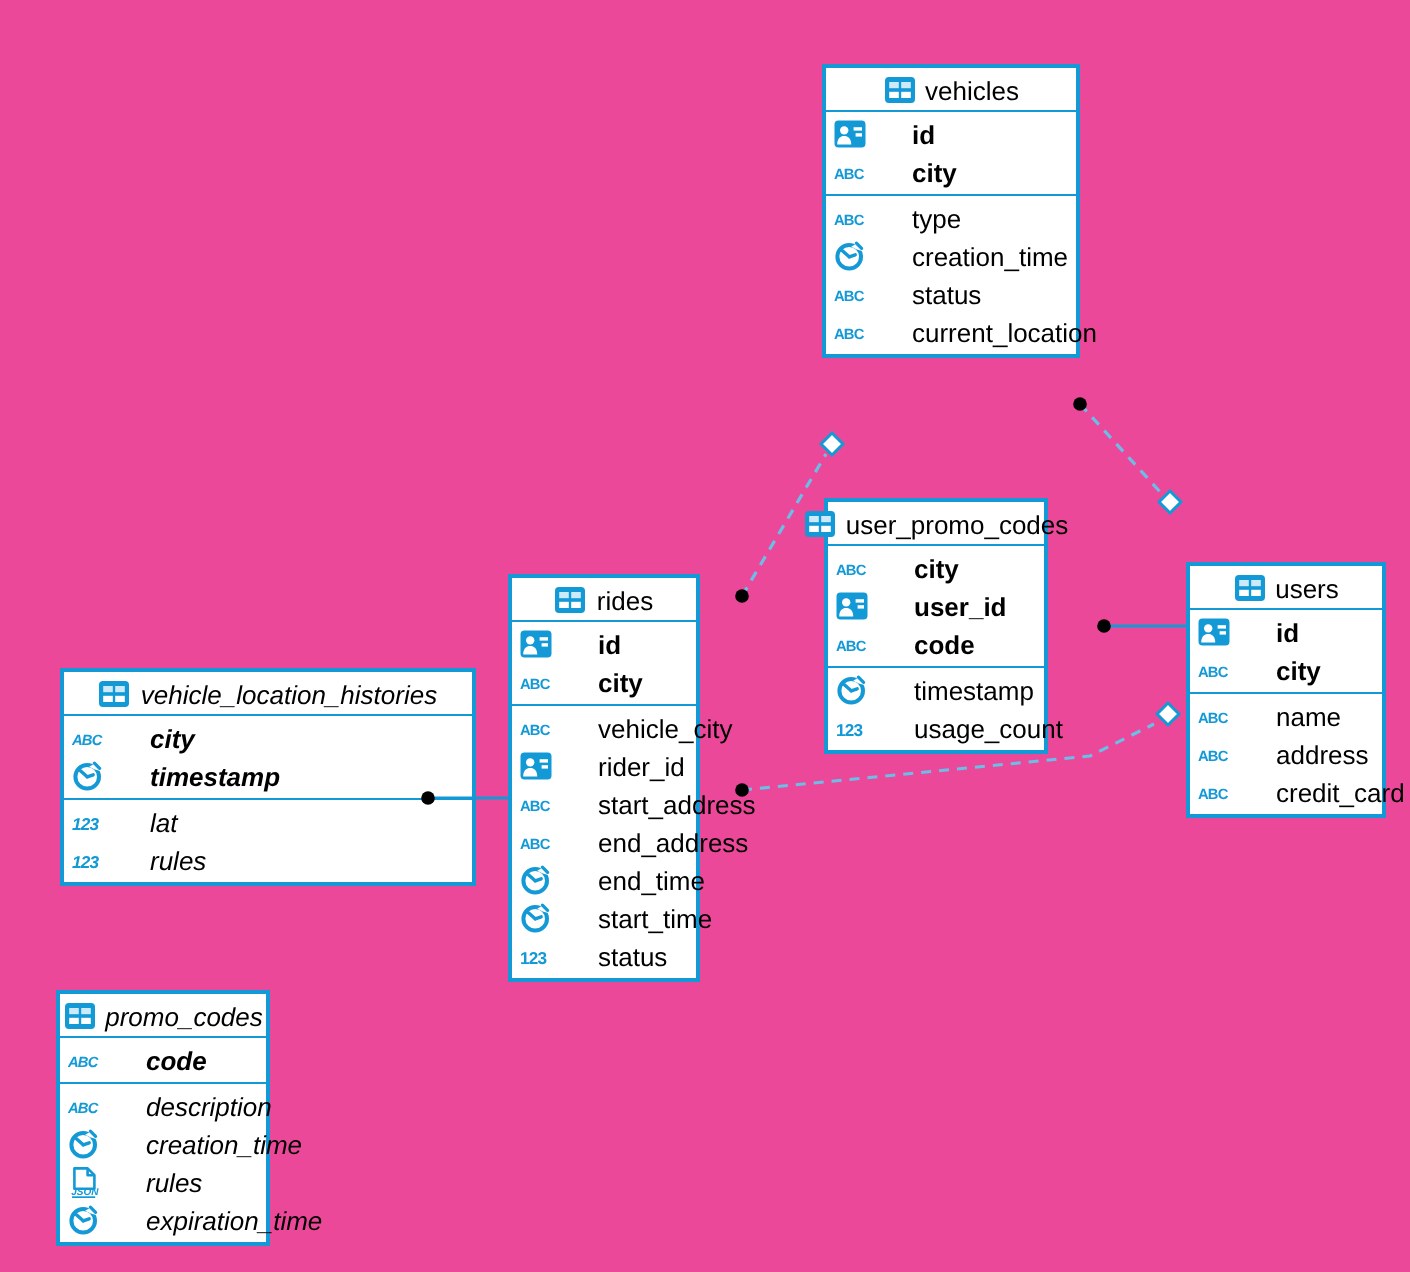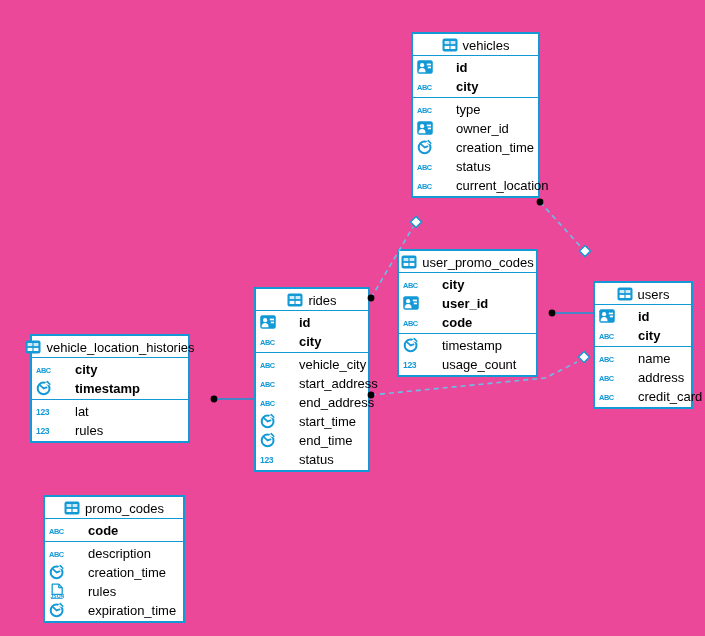--- a/index.html
+++ b/index.html
@@ -72,138 +72,188 @@
        <div class="row">
     <span class="icslot">
               <svg width="19" height="10" viewBox="0 0 19 10">
     <text x="0" y="8.5" font-family="Liberation Sans, DejaVu Sans, sans-serif" font-size="7.4" font-weight="bold" letter-spacing="-0.4" fill="#1399d6">ABC</text>
               </svg>
             </span>
     <span class="label">type</span>
   </div>
           <div class="row">
     <span class="icslot">
+              <svg width="16" height="16" viewBox="0 0 16 16">
+    <circle cx="7.6" cy="8.4" r="5.9" fill="#ffffff" stroke="#1399d6" stroke-width="2"></circle>
+    <path d="M7.6 8.4 L4.2 5.4" stroke="#1399d6" stroke-width="1.7" stroke-linecap="round"></path>
+    <path d="M7.6 8.4 L10.6 7.4" stroke="#1399d6" stroke-width="1.7" stroke-linecap="round"></path>
+    <path d="M8.6 3.4 L14.2 0 L16 6 L11.4 4.8 Z" fill="#ffffff"></path>
+    <path d="M11.2 1.6 L13.8 4.2" stroke="#1399d6" stroke-width="1.6" stroke-linecap="round"></path>
+              </svg>
+            </span>
+    <span class="label">creation_time</span>
+  </div>
+          <div class="row">
+    <span class="icslot">
+              <svg width="19" height="10" viewBox="0 0 19 10">
+    <text x="0" y="8.5" font-family="Liberation Sans, DejaVu Sans, sans-serif" font-size="7.4" font-weight="bold" letter-spacing="-0.4" fill="#1399d6">ABC</text>
+              </svg>
+            </span>
+    <span class="label">status</span>
+  </div>
+          <div class="row">
+    <span class="icslot">
+              <svg width="19" height="10" viewBox="0 0 19 10">
+    <text x="0" y="8.5" font-family="Liberation Sans, DejaVu Sans, sans-serif" font-size="7.4" font-weight="bold" letter-spacing="-0.4" fill="#1399d6">ABC</text>
+              </svg>
+            </span>
+    <span class="label">current_location</span>
+  </div>
+     </div>
+      </div>
+      <div class="table" style="left: 412px; top: 249px; width: 112px;">
+        <div class="thead">
+       <span class="icslot" style="width:16px;flex-basis:16px;">
+            <svg width="16" height="14" viewBox="0 0 16 14">
+    <rect x="0.5" y="0.5" width="15" height="13" rx="2" fill="#1399d6"></rect>
+    <rect x="2.6" y="3" width="4.8" height="3.1" fill="#cdeafa"></rect>
+    <rect x="8.6" y="3" width="4.8" height="3.1" fill="#cdeafa"></rect>
+    <rect x="2.6" y="7.9" width="4.8" height="3.1" fill="#ffffff"></rect>
+    <rect x="8.6" y="7.9" width="4.8" height="3.1" fill="#ffffff"></rect>
+            </svg>
+          </span>
+       <span class="tname">user_promo_codes</span>
+     </div>
+     <div class="section keys">
+       <div class="row key">
+    <span class="icslot">
+              <svg width="19" height="10" viewBox="0 0 19 10">
+    <text x="0" y="8.5" font-family="Liberation Sans, DejaVu Sans, sans-serif" font-size="7.4" font-weight="bold" letter-spacing="-0.4" fill="#1399d6">ABC</text>
+              </svg>
+            </span>
+    <span class="label">city</span>
+  </div>
+          <div class="row key">
+    <span class="icslot">
               <svg width="16" height="14" viewBox="0 0 16 14">
     <rect x="0.25" y="0.25" width="15.5" height="13.5" rx="2" fill="#1399d6"></rect>
     <circle cx="5.1" cy="5.2" r="2.1" fill="#ffffff"></circle>
     <path d="M1.6 12.2 C1.6 9.3 3.1 8 5.1 8 C7.1 8 8.6 9.3 8.6 12.2 Z" fill="#ffffff"></path>
     <rect x="9.8" y="3.6" width="4.2" height="1.7" fill="#ffffff"></rect>
     <rect x="10.8" y="6.6" width="3.2" height="1.7" fill="#ffffff"></rect>
               </svg>
             </span>
-    <span class="label">owner_id</span>
-  </div>
-          <div class="row">
-    <span class="icslot">
-              <svg width="16" height="16" viewBox="0 0 16 16">
-    <circle cx="7.6" cy="8.4" r="5.9" fill="#ffffff" stroke="#1399d6" stroke-width="2"></circle>
-    <path d="M7.6 8.4 L4.2 5.4" stroke="#1399d6" stroke-width="1.7" stroke-linecap="round"></path>
-    <path d="M7.6 8.4 L10.6 7.4" stroke="#1399d6" stroke-width="1.7" stroke-linecap="round"></path>
-    <path d="M8.6 3.4 L14.2 0 L16 6 L11.4 4.8 Z" fill="#ffffff"></path>
-    <path d="M11.2 1.6 L13.8 4.2" stroke="#1399d6" stroke-width="1.6" stroke-linecap="round"></path>
-              </svg>
-            </span>
-    <span class="label">creation_time</span>
-  </div>
-          <div class="row">
-    <span class="icslot">
-              <svg width="19" height="10" viewBox="0 0 19 10">
-    <text x="0" y="8.5" font-family="Liberation Sans, DejaVu Sans, sans-serif" font-size="7.4" font-weight="bold" letter-spacing="-0.4" fill="#1399d6">ABC</text>
-              </svg>
-            </span>
-    <span class="label">status</span>
-  </div>
-          <div class="row">
-    <span class="icslot">
-              <svg width="19" height="10" viewBox="0 0 19 10">
-    <text x="0" y="8.5" font-family="Liberation Sans, DejaVu Sans, sans-serif" font-size="7.4" font-weight="bold" letter-spacing="-0.4" fill="#1399d6">ABC</text>
-              </svg>
-            </span>
-    <span class="label">current_location</span>
-  </div>
-     </div>
-      </div>
-      <div class="table" style="left: 397px; top: 249px; width: 141px;">
-        <div class="thead">
-       <span class="icslot" style="width:16px;flex-basis:16px;">
-            <svg width="16" height="14" viewBox="0 0 16 14">
-    <rect x="0.5" y="0.5" width="15" height="13" rx="2" fill="#1399d6"></rect>
-    <rect x="2.6" y="3" width="4.8" height="3.1" fill="#cdeafa"></rect>
-    <rect x="8.6" y="3" width="4.8" height="3.1" fill="#cdeafa"></rect>
-    <rect x="2.6" y="7.9" width="4.8" height="3.1" fill="#ffffff"></rect>
-    <rect x="8.6" y="7.9" width="4.8" height="3.1" fill="#ffffff"></rect>
-            </svg>
-          </span>
-       <span class="tname">user_promo_codes</span>
-     </div>
-     <div class="section keys">
-       <div class="row key">
-    <span class="icslot">
-              <svg width="19" height="10" viewBox="0 0 19 10">
-    <text x="0" y="8.5" font-family="Liberation Sans, DejaVu Sans, sans-serif" font-size="7.4" font-weight="bold" letter-spacing="-0.4" fill="#1399d6">ABC</text>
-              </svg>
-            </span>
-    <span class="label">city</span>
-  </div>
-          <div class="row key">
+    <span class="label">user_id</span>
+  </div>
+          <div class="row key">
+    <span class="icslot">
+              <svg width="19" height="10" viewBox="0 0 19 10">
+    <text x="0" y="8.5" font-family="Liberation Sans, DejaVu Sans, sans-serif" font-size="7.4" font-weight="bold" letter-spacing="-0.4" fill="#1399d6">ABC</text>
+              </svg>
+            </span>
+    <span class="label">code</span>
+  </div>
+     </div>
+     <div class="section cols">
+       <div class="row">
+    <span class="icslot">
+              <svg width="16" height="16" viewBox="0 0 16 16">
+    <circle cx="7.6" cy="8.4" r="5.9" fill="#ffffff" stroke="#1399d6" stroke-width="2"></circle>
+    <path d="M7.6 8.4 L4.2 5.4" stroke="#1399d6" stroke-width="1.7" stroke-linecap="round"></path>
+    <path d="M7.6 8.4 L10.6 7.4" stroke="#1399d6" stroke-width="1.7" stroke-linecap="round"></path>
+    <path d="M8.6 3.4 L14.2 0 L16 6 L11.4 4.8 Z" fill="#ffffff"></path>
+    <path d="M11.2 1.6 L13.8 4.2" stroke="#1399d6" stroke-width="1.6" stroke-linecap="round"></path>
+              </svg>
+            </span>
+    <span class="label">timestamp</span>
+  </div>
+          <div class="row">
+    <span class="icslot">
+              <svg width="19" height="11" viewBox="0 0 19 11">
+    <text x="0" y="9" font-family="Liberation Sans, DejaVu Sans, sans-serif" font-size="8.6" font-weight="bold" letter-spacing="-0.4" fill="#1399d6">123</text>
+              </svg>
+            </span>
+    <span class="label">usage_count</span>
+  </div>
+     </div>
+      </div>
+      <div class="table" style="left: 593px; top: 249px; width: 100px; margin-top: 32px;">
+        <div class="thead">
+       <span class="icslot" style="width:16px;flex-basis:16px;">
+            <svg width="16" height="14" viewBox="0 0 16 14">
+    <rect x="0.5" y="0.5" width="15" height="13" rx="2" fill="#1399d6"></rect>
+    <rect x="2.6" y="3" width="4.8" height="3.1" fill="#cdeafa"></rect>
+    <rect x="8.6" y="3" width="4.8" height="3.1" fill="#cdeafa"></rect>
+    <rect x="2.6" y="7.9" width="4.8" height="3.1" fill="#ffffff"></rect>
+    <rect x="8.6" y="7.9" width="4.8" height="3.1" fill="#ffffff"></rect>
+            </svg>
+          </span>
+       <span class="tname">users</span>
+     </div>
+     <div class="section keys">
+       <div class="row key">
     <span class="icslot">
               <svg width="16" height="14" viewBox="0 0 16 14">
     <rect x="0.25" y="0.25" width="15.5" height="13.5" rx="2" fill="#1399d6"></rect>
     <circle cx="5.1" cy="5.2" r="2.1" fill="#ffffff"></circle>
     <path d="M1.6 12.2 C1.6 9.3 3.1 8 5.1 8 C7.1 8 8.6 9.3 8.6 12.2 Z" fill="#ffffff"></path>
     <rect x="9.8" y="3.6" width="4.2" height="1.7" fill="#ffffff"></rect>
     <rect x="10.8" y="6.6" width="3.2" height="1.7" fill="#ffffff"></rect>
               </svg>
             </span>
-    <span class="label">user_id</span>
-  </div>
-          <div class="row key">
-    <span class="icslot">
-              <svg width="19" height="10" viewBox="0 0 19 10">
-    <text x="0" y="8.5" font-family="Liberation Sans, DejaVu Sans, sans-serif" font-size="7.4" font-weight="bold" letter-spacing="-0.4" fill="#1399d6">ABC</text>
-              </svg>
-            </span>
-    <span class="label">code</span>
-  </div>
-     </div>
-     <div class="section cols">
-       <div class="row">
-    <span class="icslot">
-              <svg width="16" height="16" viewBox="0 0 16 16">
-    <circle cx="7.6" cy="8.4" r="5.9" fill="#ffffff" stroke="#1399d6" stroke-width="2"></circle>
-    <path d="M7.6 8.4 L4.2 5.4" stroke="#1399d6" stroke-width="1.7" stroke-linecap="round"></path>
-    <path d="M7.6 8.4 L10.6 7.4" stroke="#1399d6" stroke-width="1.7" stroke-linecap="round"></path>
-    <path d="M8.6 3.4 L14.2 0 L16 6 L11.4 4.8 Z" fill="#ffffff"></path>
-    <path d="M11.2 1.6 L13.8 4.2" stroke="#1399d6" stroke-width="1.6" stroke-linecap="round"></path>
-              </svg>
-            </span>
-    <span class="label">timestamp</span>
-  </div>
-          <div class="row">
-    <span class="icslot">
-              <svg width="19" height="11" viewBox="0 0 19 11">
-    <text x="0" y="9" font-family="Liberation Sans, DejaVu Sans, sans-serif" font-size="8.6" font-weight="bold" letter-spacing="-0.4" fill="#1399d6">123</text>
-              </svg>
-            </span>
-    <span class="label">usage_count</span>
-  </div>
-     </div>
-      </div>
-      <div class="table" style="left: 593px; top: 249px; width: 100px; margin-top: 32px;">
-        <div class="thead">
-       <span class="icslot" style="width:16px;flex-basis:16px;">
-            <svg width="16" height="14" viewBox="0 0 16 14">
-    <rect x="0.5" y="0.5" width="15" height="13" rx="2" fill="#1399d6"></rect>
-    <rect x="2.6" y="3" width="4.8" height="3.1" fill="#cdeafa"></rect>
-    <rect x="8.6" y="3" width="4.8" height="3.1" fill="#cdeafa"></rect>
-    <rect x="2.6" y="7.9" width="4.8" height="3.1" fill="#ffffff"></rect>
-    <rect x="8.6" y="7.9" width="4.8" height="3.1" fill="#ffffff"></rect>
-            </svg>
-          </span>
-       <span class="tname">users</span>
+    <span class="label">id</span>
+  </div>
+          <div class="row key">
+    <span class="icslot">
+              <svg width="19" height="10" viewBox="0 0 19 10">
+    <text x="0" y="8.5" font-family="Liberation Sans, DejaVu Sans, sans-serif" font-size="7.4" font-weight="bold" letter-spacing="-0.4" fill="#1399d6">ABC</text>
+              </svg>
+            </span>
+    <span class="label">city</span>
+  </div>
+     </div>
+     <div class="section cols">
+       <div class="row">
+    <span class="icslot">
+              <svg width="19" height="10" viewBox="0 0 19 10">
+    <text x="0" y="8.5" font-family="Liberation Sans, DejaVu Sans, sans-serif" font-size="7.4" font-weight="bold" letter-spacing="-0.4" fill="#1399d6">ABC</text>
+              </svg>
+            </span>
+    <span class="label">name</span>
+  </div>
+          <div class="row">
+    <span class="icslot">
+              <svg width="19" height="10" viewBox="0 0 19 10">
+    <text x="0" y="8.5" font-family="Liberation Sans, DejaVu Sans, sans-serif" font-size="7.4" font-weight="bold" letter-spacing="-0.4" fill="#1399d6">ABC</text>
+              </svg>
+            </span>
+    <span class="label">address</span>
+  </div>
+          <div class="row">
+    <span class="icslot">
+              <svg width="19" height="10" viewBox="0 0 19 10">
+    <text x="0" y="8.5" font-family="Liberation Sans, DejaVu Sans, sans-serif" font-size="7.4" font-weight="bold" letter-spacing="-0.4" fill="#1399d6">ABC</text>
+              </svg>
+            </span>
+    <span class="label">credit_card</span>
+  </div>
+     </div>
+      </div>
+      <div class="table" style="left: 254px; top: 287px; width: 96px;">
+        <div class="thead">
+       <span class="icslot" style="width:16px;flex-basis:16px;">
+            <svg width="16" height="14" viewBox="0 0 16 14">
+    <rect x="0.5" y="0.5" width="15" height="13" rx="2" fill="#1399d6"></rect>
+    <rect x="2.6" y="3" width="4.8" height="3.1" fill="#cdeafa"></rect>
+    <rect x="8.6" y="3" width="4.8" height="3.1" fill="#cdeafa"></rect>
+    <rect x="2.6" y="7.9" width="4.8" height="3.1" fill="#ffffff"></rect>
+    <rect x="8.6" y="7.9" width="4.8" height="3.1" fill="#ffffff"></rect>
+            </svg>
+          </span>
+       <span class="tname">rides</span>
      </div>
      <div class="section keys">
        <div class="row key">
     <span class="icslot">
               <svg width="16" height="14" viewBox="0 0 16 14">
     <rect x="0.25" y="0.25" width="15.5" height="13.5" rx="2" fill="#1399d6"></rect>
     <circle cx="5.1" cy="5.2" r="2.1" fill="#ffffff"></circle>
     <path d="M1.6 12.2 C1.6 9.3 3.1 8 5.1 8 C7.1 8 8.6 9.3 8.6 12.2 Z" fill="#ffffff"></path>
     <rect x="9.8" y="3.6" width="4.2" height="1.7" fill="#ffffff"></rect>
     <rect x="10.8" y="6.6" width="3.2" height="1.7" fill="#ffffff"></rect>
@@ -220,83 +270,33 @@
     <span class="label">city</span>
   </div>
      </div>
      <div class="section cols">
        <div class="row">
     <span class="icslot">
               <svg width="19" height="10" viewBox="0 0 19 10">
     <text x="0" y="8.5" font-family="Liberation Sans, DejaVu Sans, sans-serif" font-size="7.4" font-weight="bold" letter-spacing="-0.4" fill="#1399d6">ABC</text>
               </svg>
             </span>
-    <span class="label">name</span>
-  </div>
-          <div class="row">
-    <span class="icslot">
-              <svg width="19" height="10" viewBox="0 0 19 10">
-    <text x="0" y="8.5" font-family="Liberation Sans, DejaVu Sans, sans-serif" font-size="7.4" font-weight="bold" letter-spacing="-0.4" fill="#1399d6">ABC</text>
-              </svg>
-            </span>
-    <span class="label">address</span>
-  </div>
-          <div class="row">
-    <span class="icslot">
-              <svg width="19" height="10" viewBox="0 0 19 10">
-    <text x="0" y="8.5" font-family="Liberation Sans, DejaVu Sans, sans-serif" font-size="7.4" font-weight="bold" letter-spacing="-0.4" fill="#1399d6">ABC</text>
-              </svg>
-            </span>
-    <span class="label">credit_card</span>
-  </div>
-     </div>
-      </div>
-      <div class="table" style="left: 254px; top: 287px; width: 116px;">
-        <div class="thead">
-       <span class="icslot" style="width:16px;flex-basis:16px;">
-            <svg width="16" height="14" viewBox="0 0 16 14">
-    <rect x="0.5" y="0.5" width="15" height="13" rx="2" fill="#1399d6"></rect>
-    <rect x="2.6" y="3" width="4.8" height="3.1" fill="#cdeafa"></rect>
-    <rect x="8.6" y="3" width="4.8" height="3.1" fill="#cdeafa"></rect>
-    <rect x="2.6" y="7.9" width="4.8" height="3.1" fill="#ffffff"></rect>
-    <rect x="8.6" y="7.9" width="4.8" height="3.1" fill="#ffffff"></rect>
-            </svg>
-          </span>
-       <span class="tname">rides</span>
-     </div>
-     <div class="section keys">
-       <div class="row key">
+    <span class="label">vehicle_city</span>
+  </div>
+          <div class="row">
     <span class="icslot">
               <svg width="16" height="14" viewBox="0 0 16 14">
     <rect x="0.25" y="0.25" width="15.5" height="13.5" rx="2" fill="#1399d6"></rect>
     <circle cx="5.1" cy="5.2" r="2.1" fill="#ffffff"></circle>
     <path d="M1.6 12.2 C1.6 9.3 3.1 8 5.1 8 C7.1 8 8.6 9.3 8.6 12.2 Z" fill="#ffffff"></path>
     <rect x="9.8" y="3.6" width="4.2" height="1.7" fill="#ffffff"></rect>
     <rect x="10.8" y="6.6" width="3.2" height="1.7" fill="#ffffff"></rect>
               </svg>
             </span>
-    <span class="label">id</span>
-  </div>
-          <div class="row key">
-    <span class="icslot">
-              <svg width="19" height="10" viewBox="0 0 19 10">
-    <text x="0" y="8.5" font-family="Liberation Sans, DejaVu Sans, sans-serif" font-size="7.4" font-weight="bold" letter-spacing="-0.4" fill="#1399d6">ABC</text>
-              </svg>
-            </span>
-    <span class="label">city</span>
-  </div>
-     </div>
-     <div class="section cols">
-       <div class="row">
-    <span class="icslot">
-              <svg width="19" height="10" viewBox="0 0 19 10">
-    <text x="0" y="8.5" font-family="Liberation Sans, DejaVu Sans, sans-serif" font-size="7.4" font-weight="bold" letter-spacing="-0.4" fill="#1399d6">ABC</text>
-              </svg>
-            </span>
-    <span class="label">vehicle_city</span>
+    <span class="label">rider_id</span>
   </div>
           <div class="row">
     <span class="icslot">
               <svg width="19" height="10" viewBox="0 0 19 10">
     <text x="0" y="8.5" font-family="Liberation Sans, DejaVu Sans, sans-serif" font-size="7.4" font-weight="bold" letter-spacing="-0.4" fill="#1399d6">ABC</text>
               </svg>
             </span>
     <span class="label">start_address</span>
   </div>
           <div class="row">
@@ -310,45 +310,45 @@
           <div class="row">
     <span class="icslot">
               <svg width="16" height="16" viewBox="0 0 16 16">
     <circle cx="7.6" cy="8.4" r="5.9" fill="#ffffff" stroke="#1399d6" stroke-width="2"></circle>
     <path d="M7.6 8.4 L4.2 5.4" stroke="#1399d6" stroke-width="1.7" stroke-linecap="round"></path>
     <path d="M7.6 8.4 L10.6 7.4" stroke="#1399d6" stroke-width="1.7" stroke-linecap="round"></path>
     <path d="M8.6 3.4 L14.2 0 L16 6 L11.4 4.8 Z" fill="#ffffff"></path>
     <path d="M11.2 1.6 L13.8 4.2" stroke="#1399d6" stroke-width="1.6" stroke-linecap="round"></path>
               </svg>
             </span>
+    <span class="label">end_time</span>
+  </div>
+          <div class="row">
+    <span class="icslot">
+              <svg width="16" height="16" viewBox="0 0 16 16">
+    <circle cx="7.6" cy="8.4" r="5.9" fill="#ffffff" stroke="#1399d6" stroke-width="2"></circle>
+    <path d="M7.6 8.4 L4.2 5.4" stroke="#1399d6" stroke-width="1.7" stroke-linecap="round"></path>
+    <path d="M7.6 8.4 L10.6 7.4" stroke="#1399d6" stroke-width="1.7" stroke-linecap="round"></path>
+    <path d="M8.6 3.4 L14.2 0 L16 6 L11.4 4.8 Z" fill="#ffffff"></path>
+    <path d="M11.2 1.6 L13.8 4.2" stroke="#1399d6" stroke-width="1.6" stroke-linecap="round"></path>
+              </svg>
+            </span>
     <span class="label">start_time</span>
-  </div>
-          <div class="row">
-    <span class="icslot">
-              <svg width="16" height="16" viewBox="0 0 16 16">
-    <circle cx="7.6" cy="8.4" r="5.9" fill="#ffffff" stroke="#1399d6" stroke-width="2"></circle>
-    <path d="M7.6 8.4 L4.2 5.4" stroke="#1399d6" stroke-width="1.7" stroke-linecap="round"></path>
-    <path d="M7.6 8.4 L10.6 7.4" stroke="#1399d6" stroke-width="1.7" stroke-linecap="round"></path>
-    <path d="M8.6 3.4 L14.2 0 L16 6 L11.4 4.8 Z" fill="#ffffff"></path>
-    <path d="M11.2 1.6 L13.8 4.2" stroke="#1399d6" stroke-width="1.6" stroke-linecap="round"></path>
-              </svg>
-            </span>
-    <span class="label">end_time</span>
   </div>
           <div class="row">
     <span class="icslot">
               <svg width="19" height="11" viewBox="0 0 19 11">
     <text x="0" y="9" font-family="Liberation Sans, DejaVu Sans, sans-serif" font-size="8.6" font-weight="bold" letter-spacing="-0.4" fill="#1399d6">123</text>
               </svg>
             </span>
     <span class="label">status</span>
   </div>
      </div>
       </div>
-      <div class="table" style="left: 30px; top: 334px; width: 160px;">
+      <div class="table" style="left: 30px; top: 334px; width: 208px; font-style: italic;">
         <div class="thead">
        <span class="icslot" style="width:16px;flex-basis:16px;">
             <svg width="16" height="14" viewBox="0 0 16 14">
     <rect x="0.5" y="0.5" width="15" height="13" rx="2" fill="#1399d6"></rect>
     <rect x="2.6" y="3" width="4.8" height="3.1" fill="#cdeafa"></rect>
     <rect x="8.6" y="3" width="4.8" height="3.1" fill="#cdeafa"></rect>
     <rect x="2.6" y="7.9" width="4.8" height="3.1" fill="#ffffff"></rect>
     <rect x="8.6" y="7.9" width="4.8" height="3.1" fill="#ffffff"></rect>
             </svg>
           </span>
@@ -388,21 +388,21 @@
           <div class="row">
     <span class="icslot">
               <svg width="19" height="11" viewBox="0 0 19 11">
     <text x="0" y="9" font-family="Liberation Sans, DejaVu Sans, sans-serif" font-size="8.6" font-weight="bold" letter-spacing="-0.4" fill="#1399d6">123</text>
               </svg>
             </span>
     <span class="label">rules</span>
   </div>
      </div>
       </div>
-      <div class="table" style="left: 43px; top: 495px; width: 142px;">
+      <div class="table" style="left: 28px; top: 495px; width: 107px; font-style: italic;">
         <div class="thead">
        <span class="icslot" style="width:16px;flex-basis:16px;">
             <svg width="16" height="14" viewBox="0 0 16 14">
     <rect x="0.5" y="0.5" width="15" height="13" rx="2" fill="#1399d6"></rect>
     <rect x="2.6" y="3" width="4.8" height="3.1" fill="#cdeafa"></rect>
     <rect x="8.6" y="3" width="4.8" height="3.1" fill="#cdeafa"></rect>
     <rect x="2.6" y="7.9" width="4.8" height="3.1" fill="#ffffff"></rect>
     <rect x="8.6" y="7.9" width="4.8" height="3.1" fill="#ffffff"></rect>
             </svg>
           </span>

